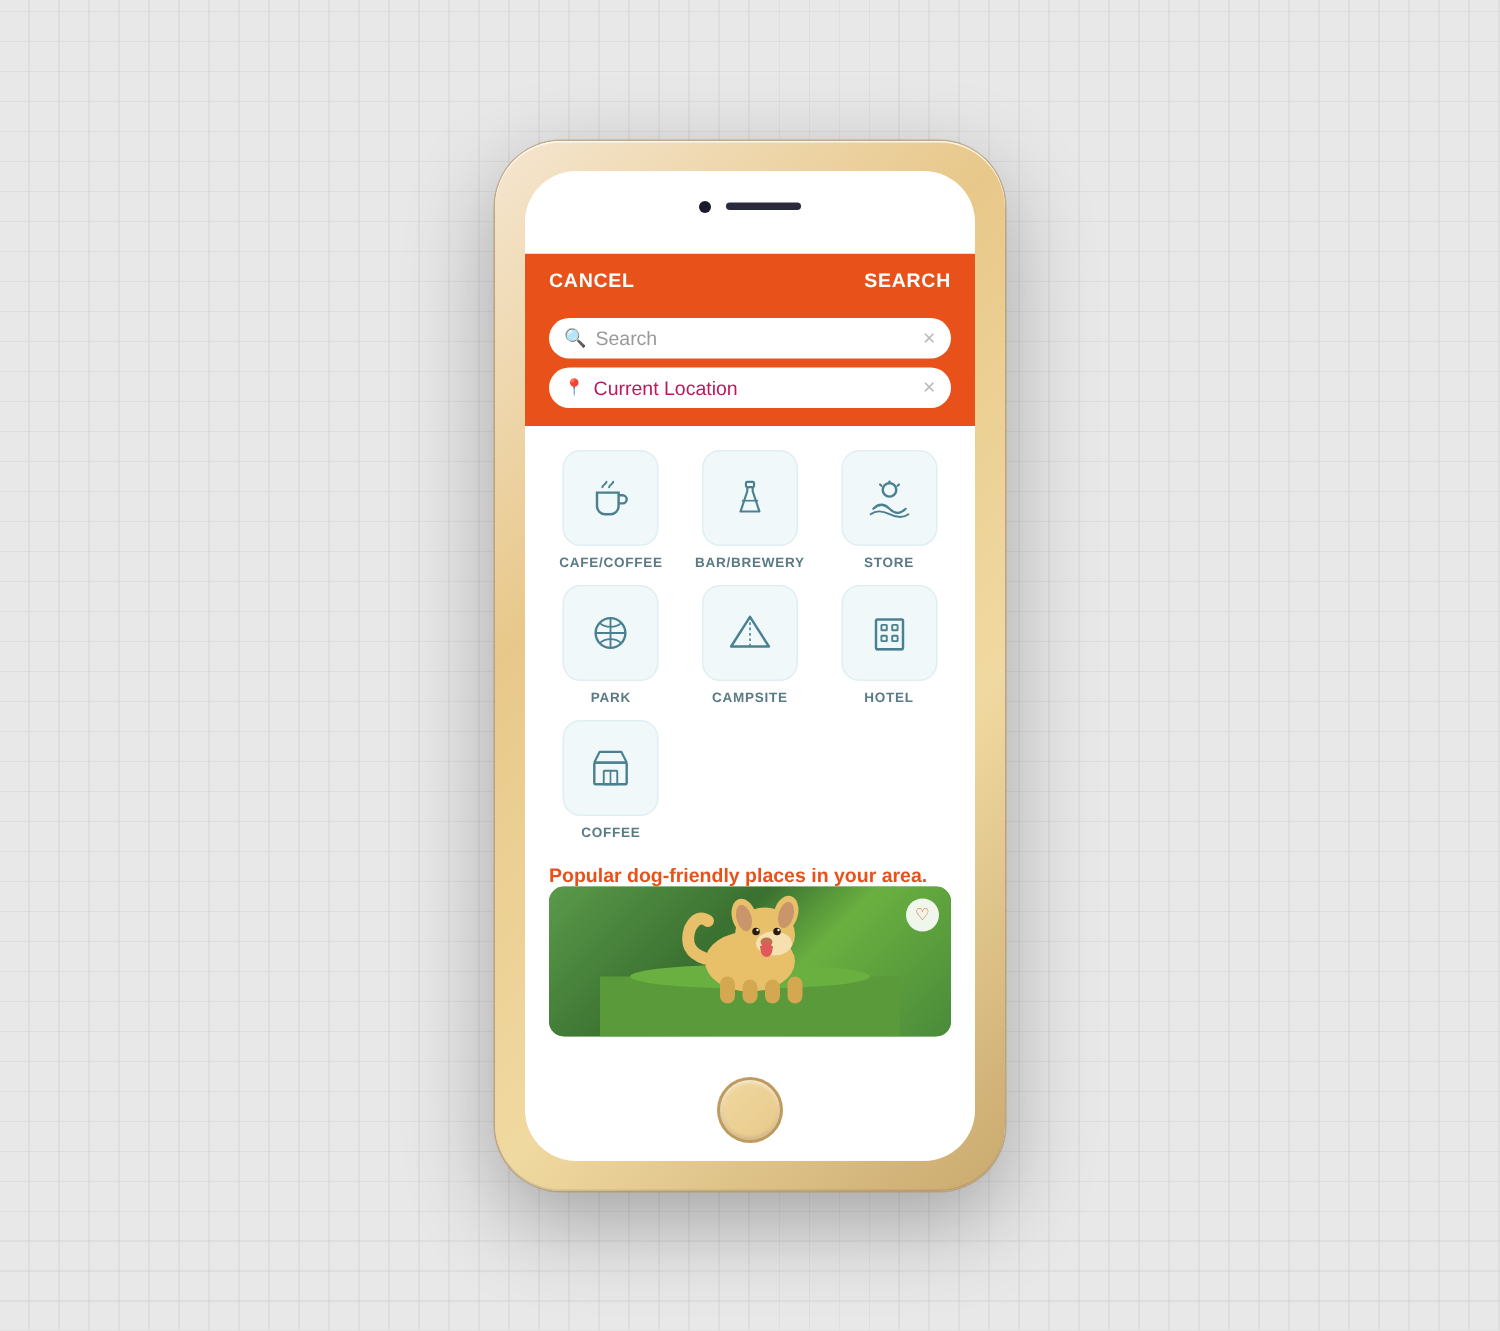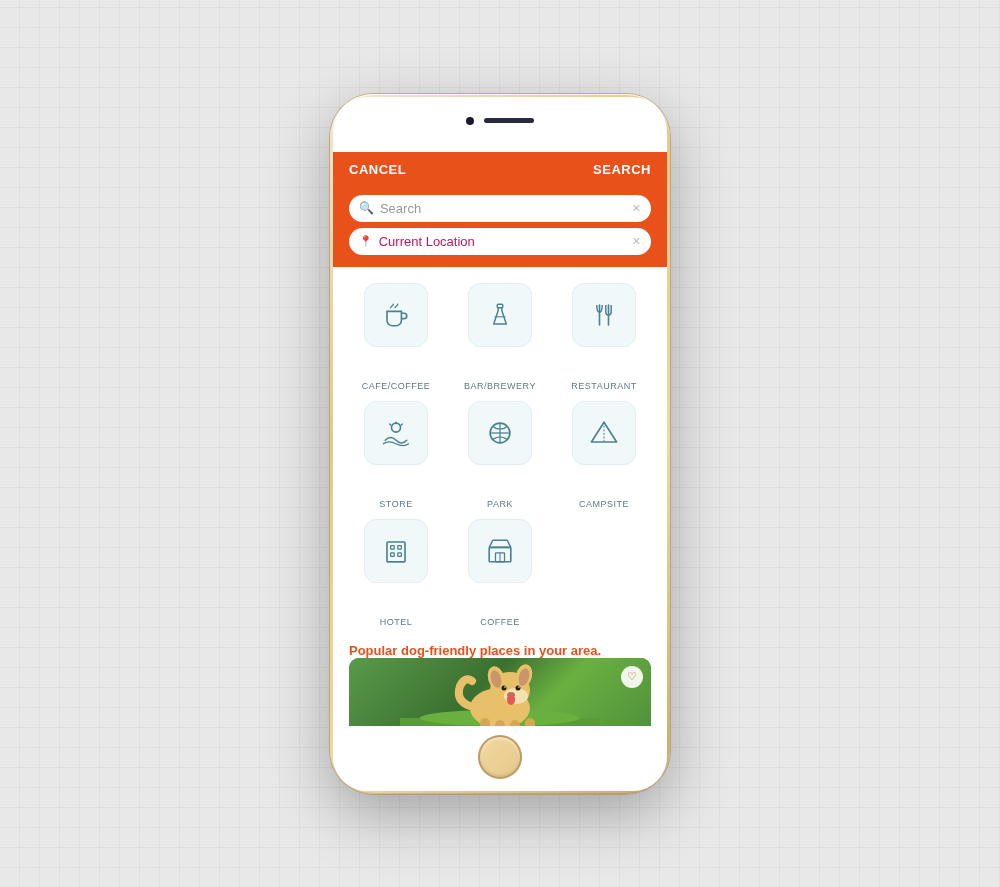--- a/index.html
+++ b/index.html
@@ -26,21 +26,21 @@
     .phone-outer {
       position: absolute;
       top: 0; left: 0; right: 0; bottom: 0;
       background: linear-gradient(135deg, #f5e6d0, #e8c88a, #f0d9a0, #c9a96e);
       border-radius: 44px;
       box-shadow: 
         0 0 0 1px rgba(180,140,80,0.6),
         0 20px 60px rgba(0,0,0,0.3),
         inset 0 1px 0 rgba(255,255,255,0.8),
         inset 0 -1px 0 rgba(0,0,0,0.1);
-      padding: 3px;
+      padding: 20px;
     }
 
     .phone-inner {
       width: 100%;
       height: 100%;
       background: #fff;
       border-radius: 34px;
       overflow: hidden;
       position: relative;
     }
@@ -200,25 +200,24 @@
       border: 1px solid #e0eef2;
     }
 
     .category-icon-box svg {
       width: 36px;
       height: 36px;
     }
 
     .category-label {
       font-size: 9px;
-      font-weight: 400;
+      font-weight: 700;
       color: #5a7a85;
       letter-spacing: 0.5px;
       text-align: center;
-      margin-top: 28px;
     }
 
     .popular-section-title {
       font-size: 13px;
       font-weight: 600;
       color: #e8521a;
     }
 
     .popular-card {
       border-radius: 10px;
@@ -304,31 +303,20 @@
               <div class="category-icon-box">
                 <svg viewBox="0 0 40 40" fill="none" xmlns="http://www.w3.org/2000/svg">
                   <rect x="17" y="8" width="6" height="4" rx="1" stroke="#4a8090" stroke-width="1.6" fill="none"></rect>
                   <path d="M18 12v3l-5 15h14l-5-15v-3" stroke="#4a8090" stroke-width="1.6" stroke-linejoin="round" fill="none"></path>
                   <line x1="14" y1="22" x2="26" y2="22" stroke="#4a8090" stroke-width="1.2"></line>
                 </svg>
               </div>
               <span class="category-label">BAR/BREWERY</span>
             </div>
 
-            <div class="category-item">
-              <div class="category-icon-box">
-                <svg viewBox="0 0 40 40" fill="none" xmlns="http://www.w3.org/2000/svg">
-                  <line x1="15" y1="9" x2="15" y2="31" stroke="#4a8090" stroke-width="1.8" stroke-linecap="round"></line>
-                  <path d="M12 9c0 0 0 8 3 8s3-8 3-8" stroke="#4a8090" stroke-width="1.6" fill="none"></path>
-                  <line x1="25" y1="9" x2="25" y2="31" stroke="#4a8090" stroke-width="1.8" stroke-linecap="round"></line>
-                  <path d="M22 9v8a3 3 0 006 0V9" stroke="#4a8090" stroke-width="1.6" fill="none"></path>
-                </svg>
-              </div>
-              <span class="category-label">RESTAURANT</span>
-            </div>
 
             <div class="category-item">
               <div class="category-icon-box">
                 <svg viewBox="0 0 40 40" fill="none" xmlns="http://www.w3.org/2000/svg">
                   <circle cx="20" cy="14" r="5" stroke="#4a8090" stroke-width="1.8" fill="none"></circle>
                   <path d="M8 28c4-4 8-4 12 0s8 4 12 0" stroke="#4a8090" stroke-width="1.6" stroke-linecap="round" fill="none"></path>
                   <path d="M6 32c4-3 8-3 14 0s10 3 14 0" stroke="#4a8090" stroke-width="1.4" stroke-linecap="round" fill="none"></path>
                   <line x1="20" y1="9" x2="20" y2="8" stroke="#4a8090" stroke-width="1.8" stroke-linecap="round"></line>
                   <line x1="14" y1="11" x2="13" y2="10" stroke="#4a8090" stroke-width="1.6" stroke-linecap="round"></line>
                   <line x1="26" y1="11" x2="27" y2="10" stroke="#4a8090" stroke-width="1.6" stroke-linecap="round"></line>

